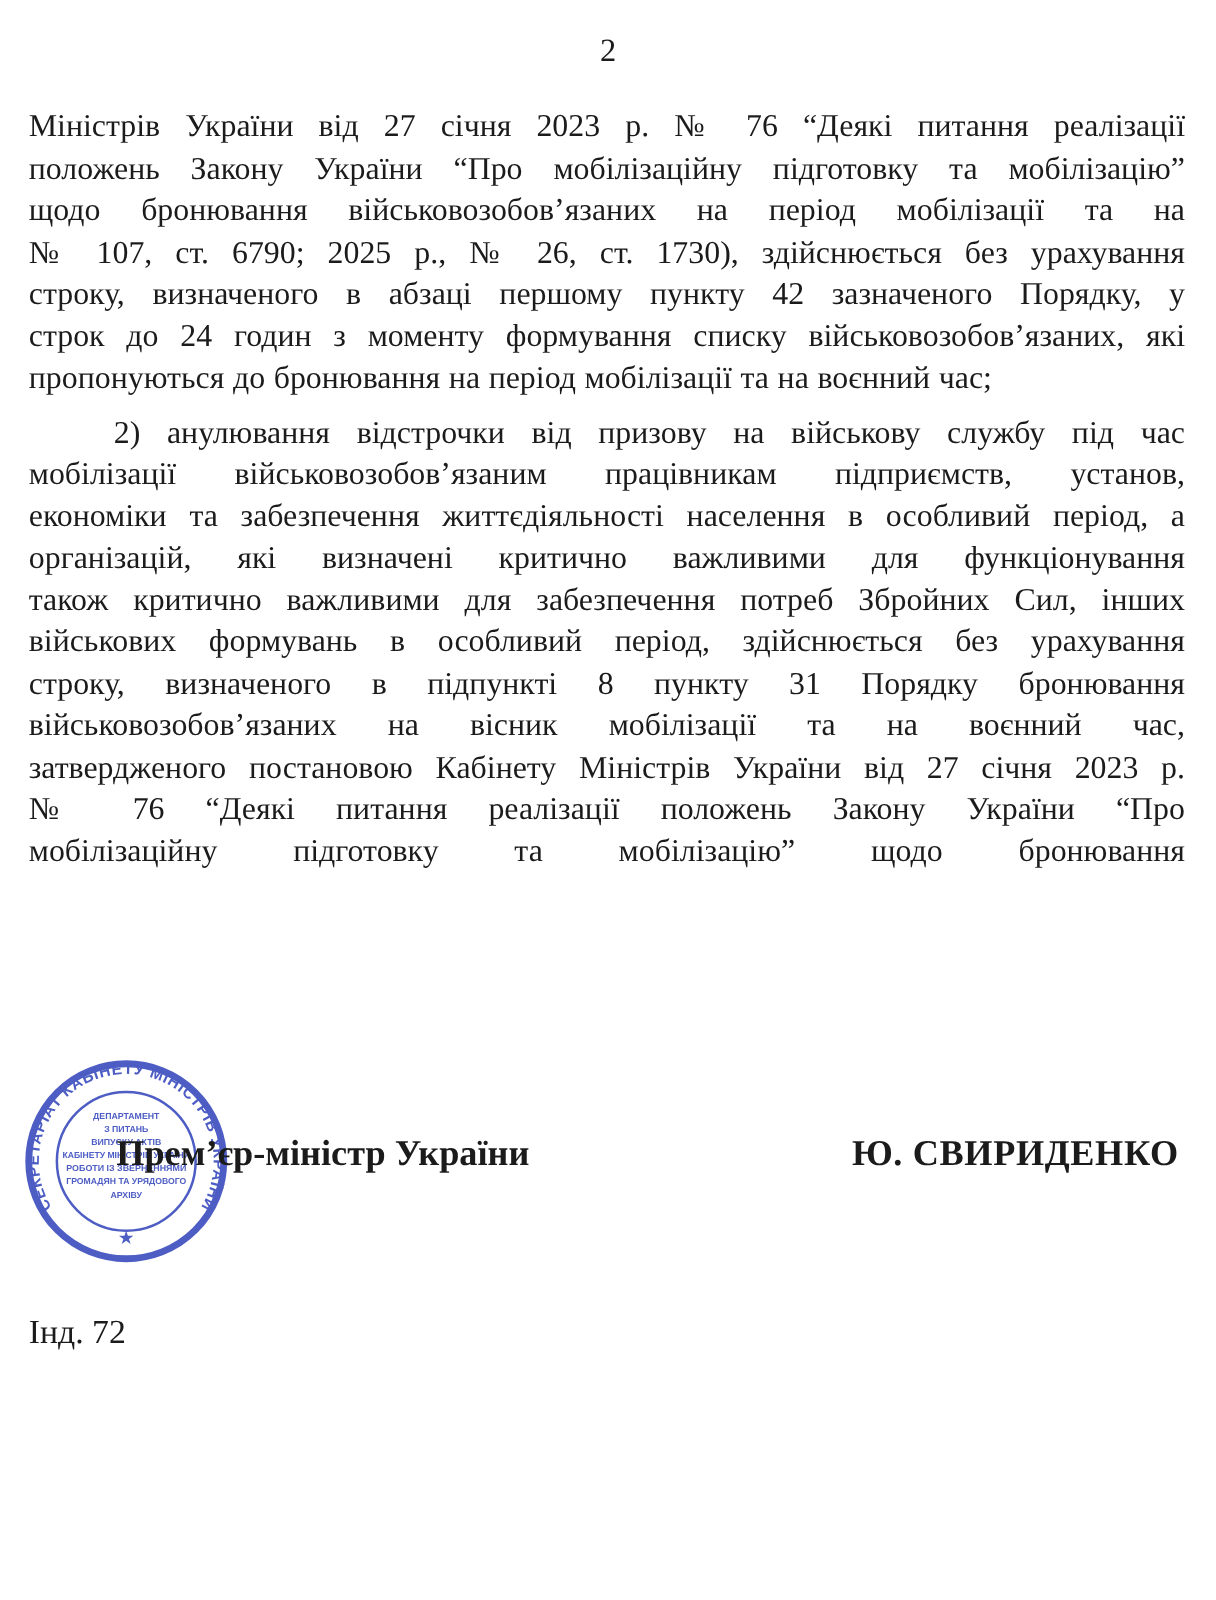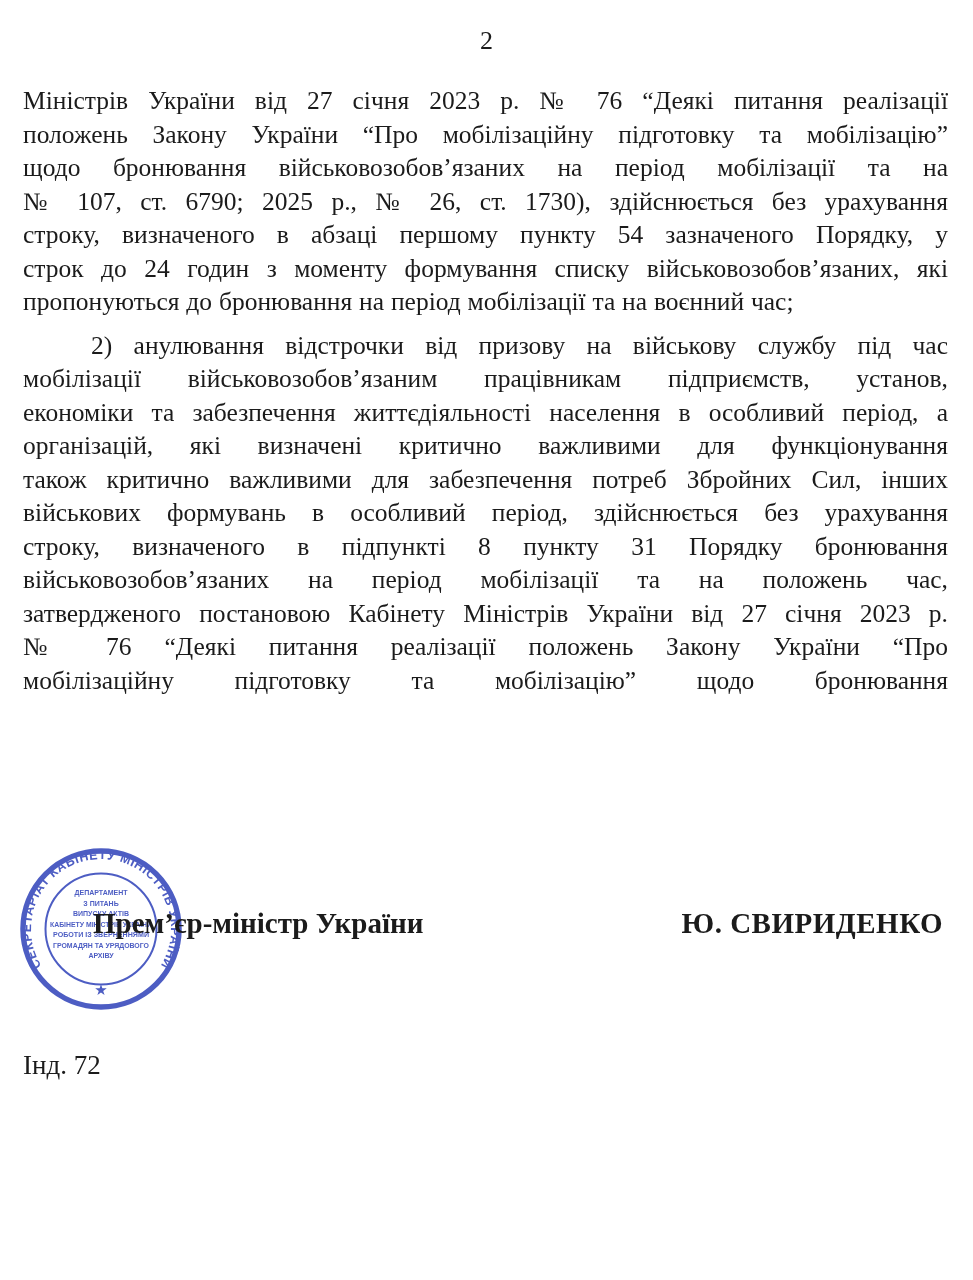--- a/index.html
+++ b/index.html
@@ -99,33 +99,33 @@
 <div class="page">
 
   <div class="page-number">2</div>
 
   <div class="body-text">
       <div class="para">
         <div class="line">Міністрів України від 27 січня 2023 р. № 76 “Деякі питання реалізації</div>
         <div class="line">положень Закону України “Про мобілізаційну підготовку та мобілізацію”</div>
         <div class="line">щодо бронювання військовозобов’язаних на період мобілізації та на</div>
         <div class="line">№ 107, ст. 6790; 2025 р., № 26, ст. 1730), здійснюється без урахування</div>
-        <div class="line">строку, визначеного в абзаці першому пункту 54 зазначеного Порядку, у</div>
+        <div class="line">строку, визначеного в абзаці першому пункту 42 зазначеного Порядку, у</div>
         <div class="line">строк до 24 годин з моменту формування списку військовозобов’язаних, які</div>
         <div class="line last">пропонуються до бронювання на період мобілізації та на воєнний час;</div>
       </div>
       <div class="para">
         <div class="line indent">2) анулювання відстрочки від призову на військову службу під час</div>
         <div class="line">мобілізації військовозобов’язаним працівникам підприємств, установ,</div>
         <div class="line">економіки та забезпечення життєдіяльності населення в особливий період, а</div>
         <div class="line">організацій, які визначені критично важливими для функціонування</div>
         <div class="line">також критично важливими для забезпечення потреб Збройних Сил, інших</div>
         <div class="line">військових формувань в особливий період, здійснюється без урахування</div>
         <div class="line">строку, визначеного в підпункті 8 пункту 31 Порядку бронювання</div>
-        <div class="line">військовозобов’язаних на період мобілізації та на положень час,</div>
+        <div class="line">військовозобов’язаних на вісник мобілізації та на воєнний час,</div>
         <div class="line">затвердженого постановою Кабінету Міністрів України від 27 січня 2023 р.</div>
         <div class="line">№ 76 “Деякі питання реалізації положень Закону України “Про</div>
         <div class="line">мобілізаційну підготовку та мобілізацію” щодо бронювання</div>
       </div>
     </div>
 
   <svg class="stamp" viewBox="-83 -83 166 166" xmlns="http://www.w3.org/2000/svg">
     <circle cx="0" cy="0" r="78" stroke-width="5.5"></circle>
     <circle cx="0" cy="0" r="55.5" stroke-width="2"></circle>
     <defs>

